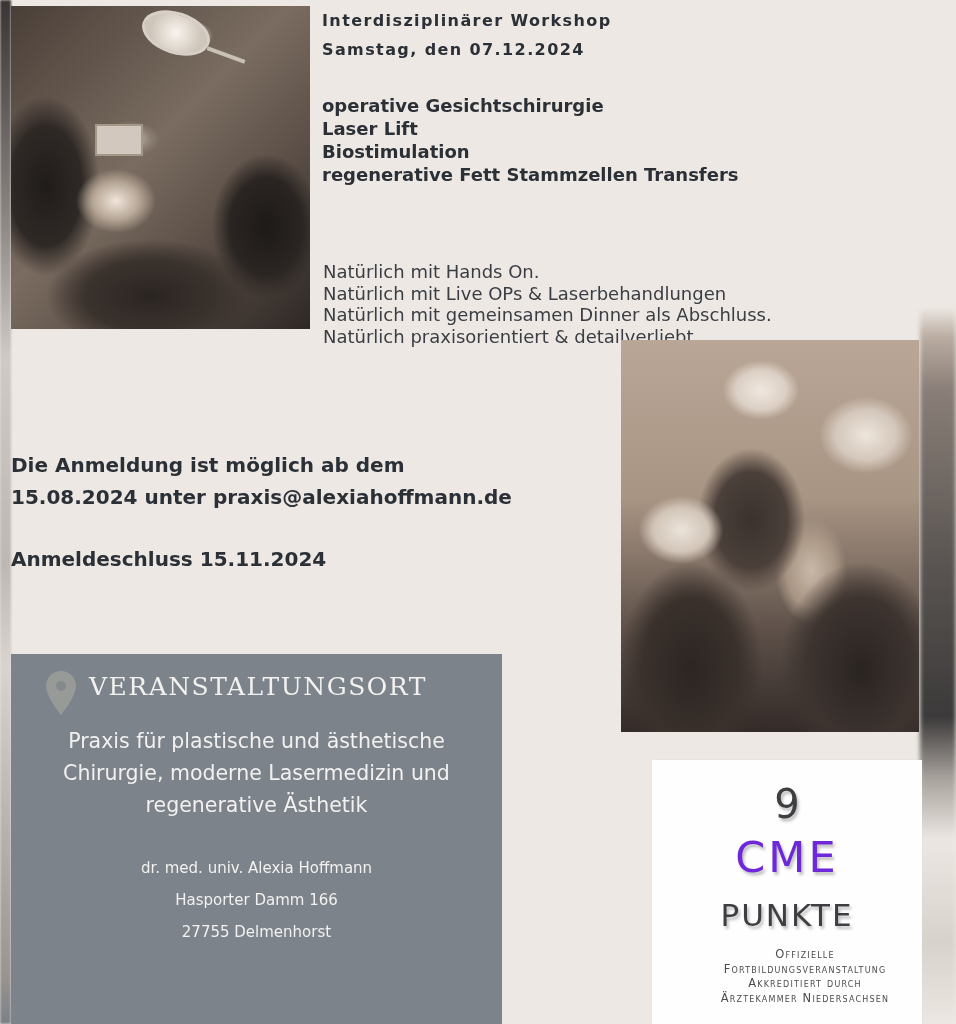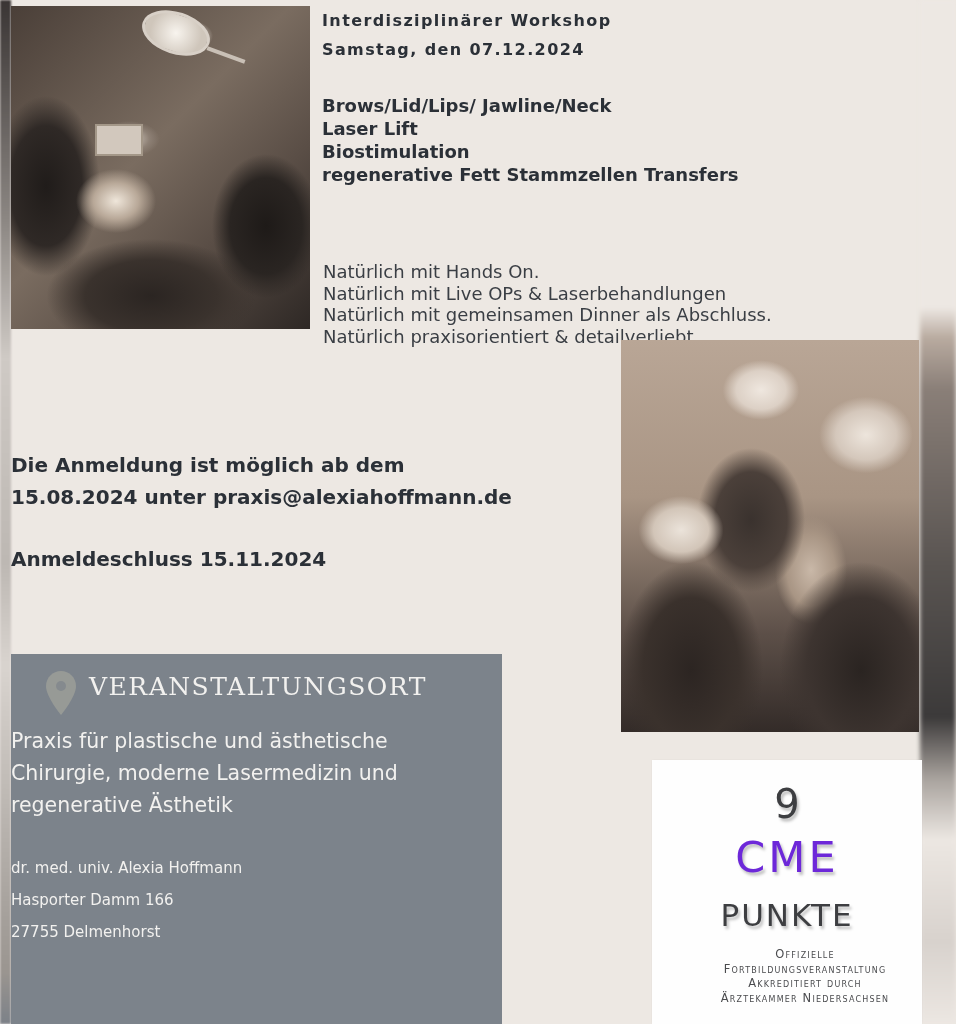--- a/index.html
+++ b/index.html
@@ -88,21 +88,21 @@
   .deadline {
     position: absolute; left: 11px; top: 543px;
     font-weight: bold; font-size: 20px; line-height: 32px; color: #2b3037;
     white-space: nowrap;
   }
 
   .venue {
     position: absolute; left: 11px; top: 654px; width: 491px; height: 370px;
     background: #7c838b;
     color: #f2f1ef;
-    text-align: left;
+    text-align: center;
   }
   .venue-header {
     position: absolute; left: 0; top: 16px; width: 100%; height: 40px;
   }
   .venue-pin {
     position: absolute; left: 34px; top: 0px; width: 32px; height: 46px;
   }
   .venue-title {
     position: absolute; left: 78px; top: 2px;
     font-family: "DejaVu Serif", serif; font-size: 25px; letter-spacing: 1.5px;
@@ -156,21 +156,21 @@
   <div class="lamp-arm"></div>
   <div class="monitor"></div>
 </div>
 
 <div class="headline">
   <div>Interdisziplinärer Workshop</div>
   <div>Samstag, den 07.12.2024</div>
 </div>
 
 <div class="topics">
-  <div>Brows/Lid/Lips/ Jawline/Neck</div>
+  <div>operative Gesichtschirurgie</div>
   <div>Laser Lift</div>
   <div>Biostimulation</div>
   <div>regenerative Fett Stammzellen Transfers</div>
 </div>
 
 <div class="features">
   <div>Natürlich mit Hands On.</div>
   <div>Natürlich mit Live OPs &amp; Laserbehandlungen</div>
   <div>Natürlich mit gemeinsamen Dinner als Abschluss.</div>
   <div>Natürlich praxisorientiert &amp; detailverliebt.</div>

